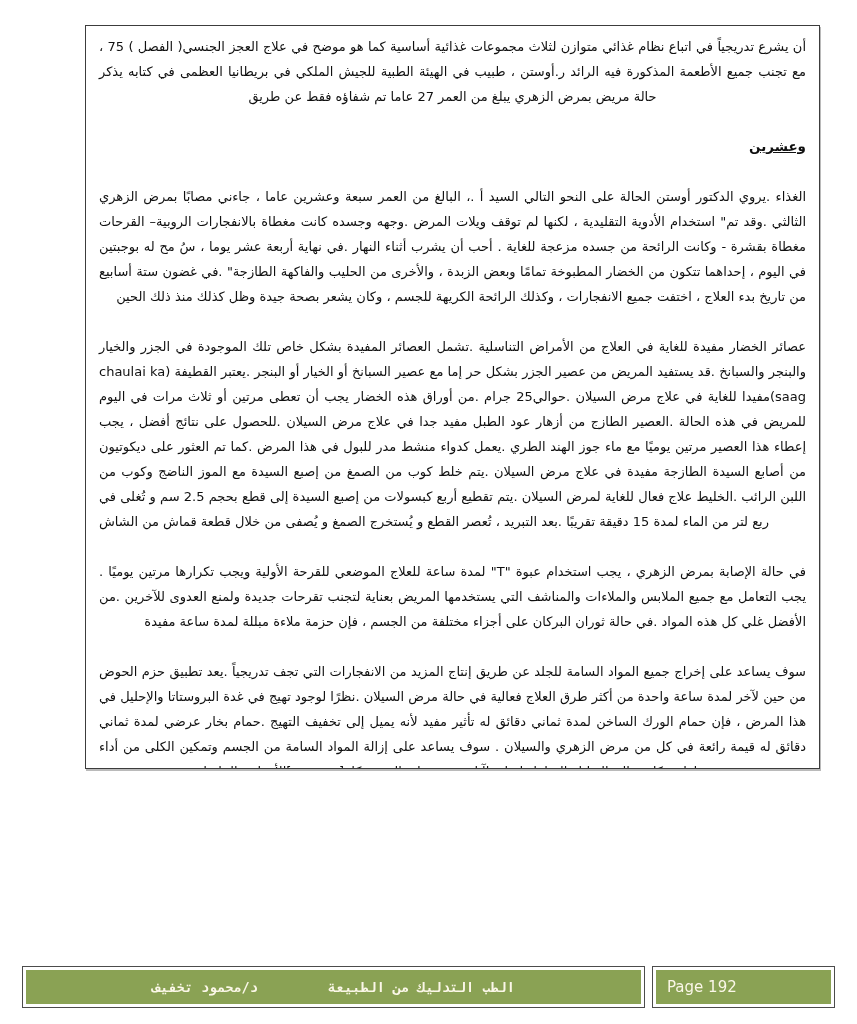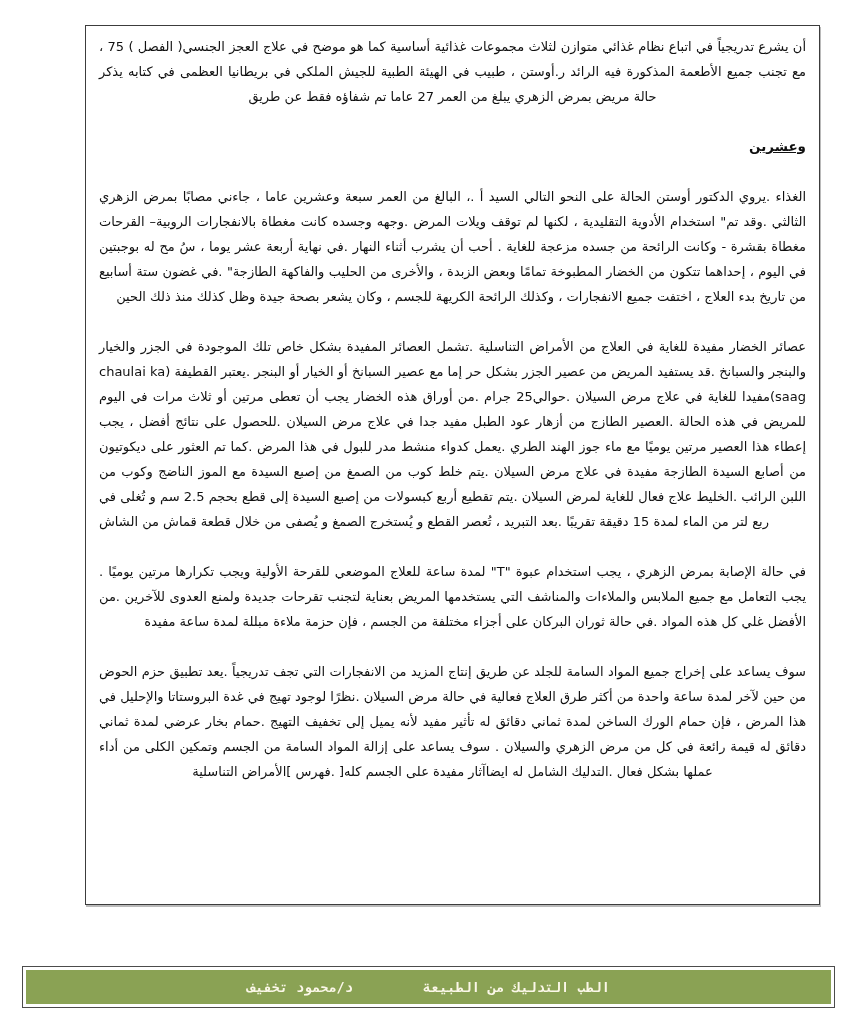--- a/index.html
+++ b/index.html
@@ -9,21 +9,21 @@
     font-family:"DejaVu Sans", sans-serif;
     position:relative;
     overflow:hidden;
   }
   .page { position:absolute; inset:0; background:#ffffff; }
 
   
   .textbox {
     position:absolute;
     left:85px; top:25px;
-    width:735px; height:880px;
+    width:735px; height:744px;
     box-sizing:border-box;
     border:1px solid #3c3c3c;
     box-shadow:1px 2px 0 rgba(130,130,130,.55);
     background:#ffffff;
     padding:8px 13px 10px 13px;
     direction:rtl;
     color:#101010;
     font-size:13px;
     line-height:25px;
     overflow:hidden;
@@ -103,15 +103,20 @@
     <p class="last-center">سوف يساعد على إخراج جميع المواد السامة للجلد عن طريق إنتاج المزيد من الانفجارات التي تجف تدريجياً .يعد تطبيق حزم الحوض من حين لآخر لمدة ساعة واحدة من أكثر طرق العلاج فعالية في حالة مرض السيلان .نظرًا لوجود تهيج في غدة البروستاتا والإحليل في هذا المرض ، فإن حمام الورك الساخن لمدة ثماني دقائق له تأثير مفيد لأنه يميل إلى تخفيف التهيج .حمام بخار عرضي لمدة ثماني دقائق له قيمة رائعة في كل من مرض الزهري والسيلان . سوف يساعد على إزالة المواد السامة من الجسم وتمكين الكلى من أداء عملها بشكل فعال .التدليك الشامل له ايضاآثار مفيدة على الجسم كله[ .فهرس ]الأمراض التناسلية</p>
   </div>
 
   <div class="footer">
     <div class="footer-cell footer-main">
       <div class="footer-cell-inner">
         <span>الطب التدليك من الطبيعة</span>
         <span>د/محمود تخفيف</span>
       </div>
     </div>
+    <div class="footer-cell footer-page">
+      <div class="footer-cell-inner">
+        <span>Page 192</span>
+      </div>
+    </div>
   </div>
 
 </div>
 
 </body></html>

